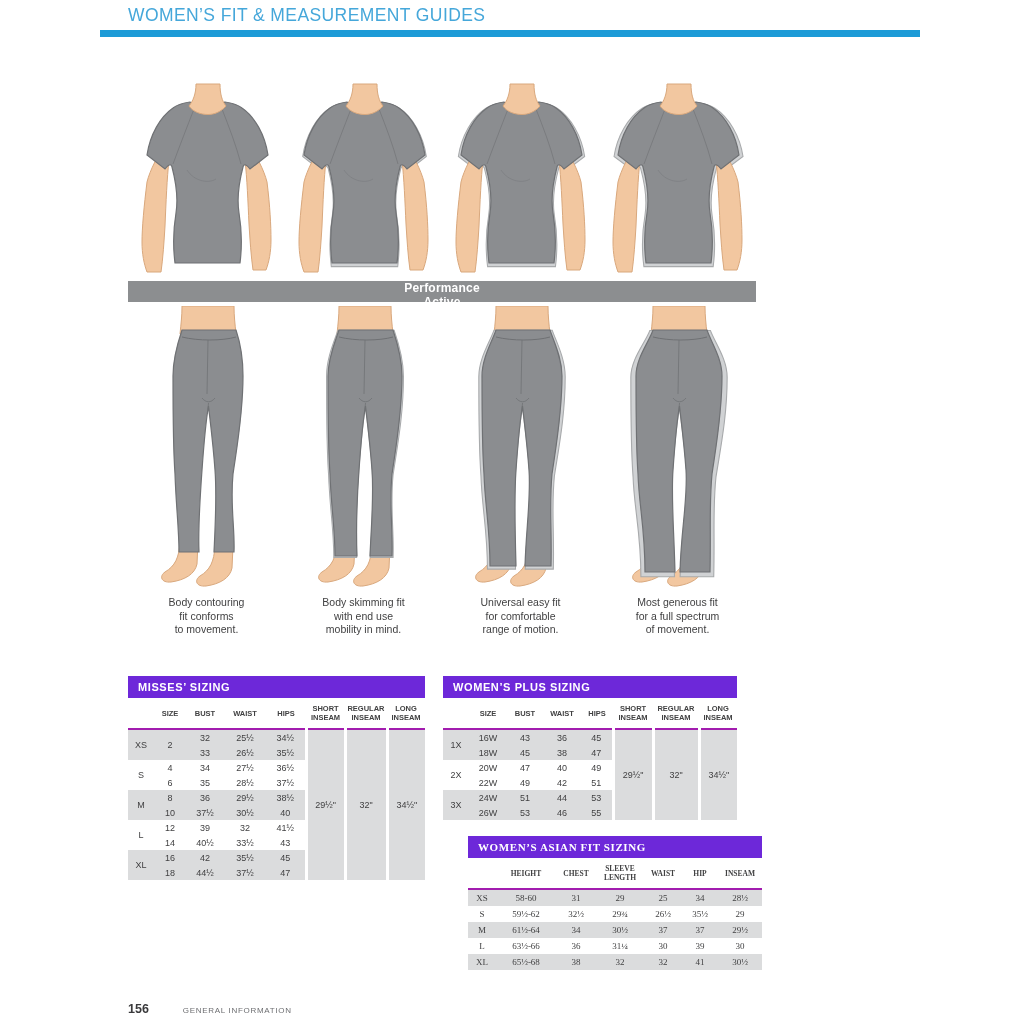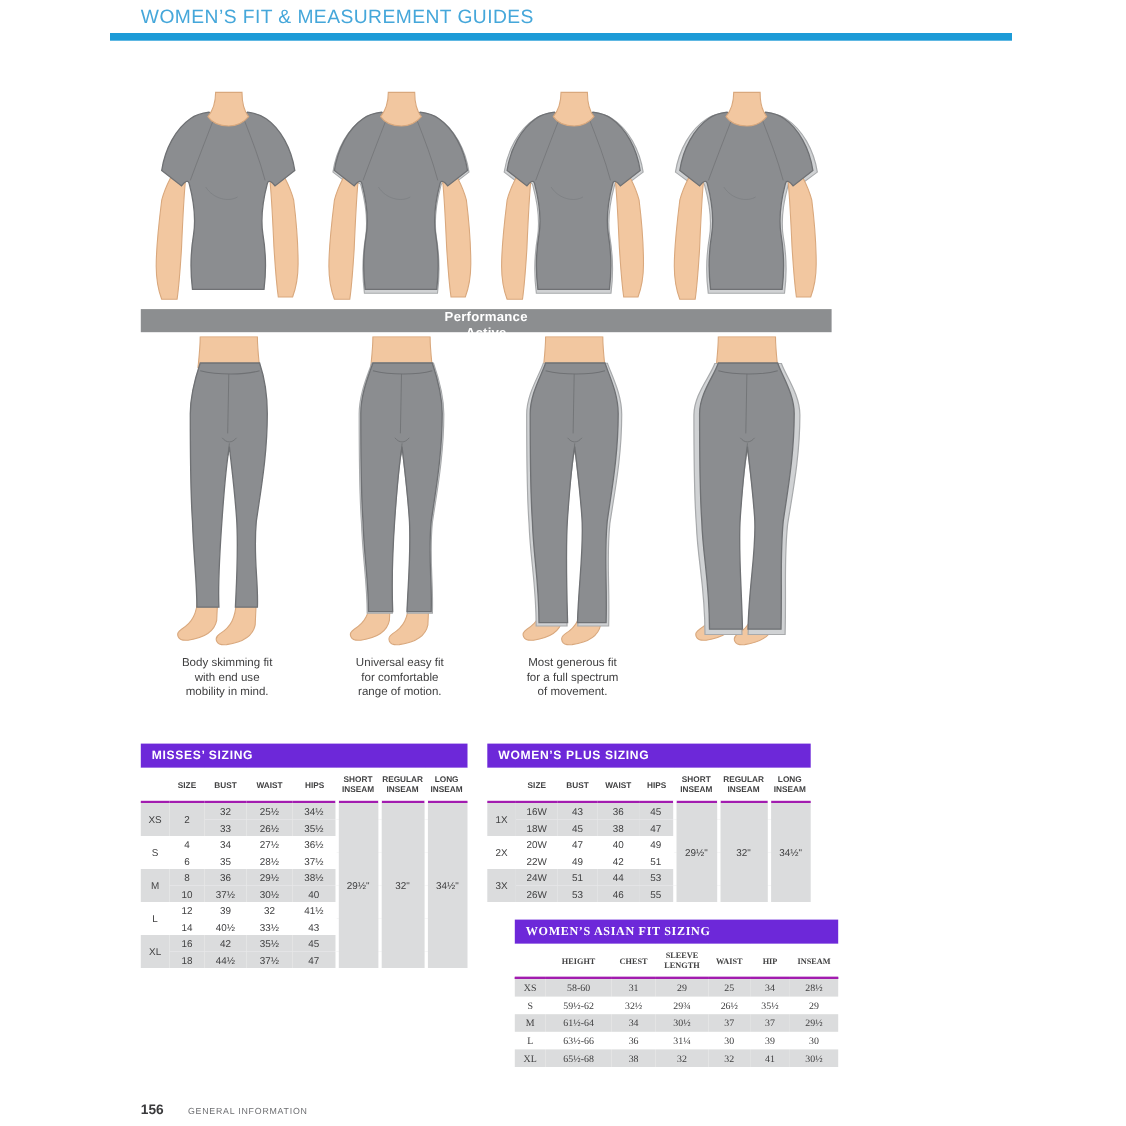--- a/index.html
+++ b/index.html
@@ -28,21 +28,21 @@
        line-height:22px;padding-left:10px;box-sizing:border-box;}
   table.st{border-collapse:collapse;table-layout:fixed;width:100%;}
   .st th{height:30px;font-size:7.5px;line-height:1.2;color:#414142;border-bottom:2px solid #a21caf;
          text-align:center;vertical-align:middle;font-weight:bold;padding:0;background:#fff;}
   .st td{height:15px;font-size:9px;color:#414142;text-align:center;vertical-align:middle;padding:0;}
   #asian .st td{height:16px;}
   .sh{background:#DBDCDD;}
   .ins{background:#DBDCDD;border-left:3px solid #ffffff;}
   .rowhead{text-align:left;padding-left:7px;}
 
-  .footer{position:absolute;left:128px;top:1002px;display:flex;align-items:baseline;gap:22px;}
+  .footer{position:absolute;left:128px;top:1002px;display:flex;align-items:baseline;gap:34px;}
   .pageno{font-size:12.5px;font-weight:bold;color:#3A3A3C;}
   .flabel{font-size:8px;color:#6D6E71;letter-spacing:.7px;}
 </style>
 </head>
 <body>
 
 <div class="page">
 
   <div class="doc-title">WOMEN’S FIT &amp; MEASUREMENT GUIDES</div>
   <div class="rule"></div>
@@ -142,20 +142,23 @@
   <path d="M83,240 C82,256 78,264 68,270 C62,274 64,281 74,280 C88,278 98,272 100,262 L101,240 Z" fill="#F2C7A0" stroke="#D9A87D" stroke-width="1"></path>
   <path d="M50,24 L104,24 C108,36 119,52 119,70 C119,108 113,140 109,168 C106,200 108,222 107,266 L77,266 C78,224 85,192 83,164 C81,136 78,114 76.5,100 C74,114 72,136 70,164 C68,192 71,224 72,266 L42,266 C42,222 36,200 35,168 C33,140 33,108 33,70 C33,52 46,36 50,24 Z" transform="translate(76 0) scale(1.12 1.018) translate(-76 0)" fill="#D0D2D4" stroke="#A8AAAC" stroke-width="1"></path>
   <path d="M50,24 L104,24 C108,36 119,52 119,70 C119,108 113,140 109,168 C106,200 108,222 107,266 L77,266 C78,224 85,192 83,164 C81,136 78,114 76.5,100 C74,114 72,136 70,164 C68,192 71,224 72,266 L42,266 C42,222 36,200 35,168 C33,140 33,108 33,70 C33,52 46,36 50,24 Z" fill="#8B8D90" stroke="#6F7174" stroke-width="1.2"></path>
   <path d="M50,31 C66,35 90,35 104,31" fill="none" stroke="#6F7174" stroke-width="1"></path>
   <path d="M70,92 C74,97 79,97 83,92 M76.5,97 L75.5,108 M76,34 L75,88" fill="none" stroke="#6F7174" stroke-width="0.9" opacity="0.85"></path>
   </svg>
       </div>
   </div>
 
   <div class="caps">
+    <div class="cell">Body contouring
+fit conforms
+to movement.</div>
     <div class="cell">Body skimming fit
 with end use
 mobility in mind.</div>
     <div class="cell">Universal easy fit
 for comfortable
 range of motion.</div>
     <div class="cell">Most generous fit
 for a full spectrum
 of movement.</div>
   </div>

